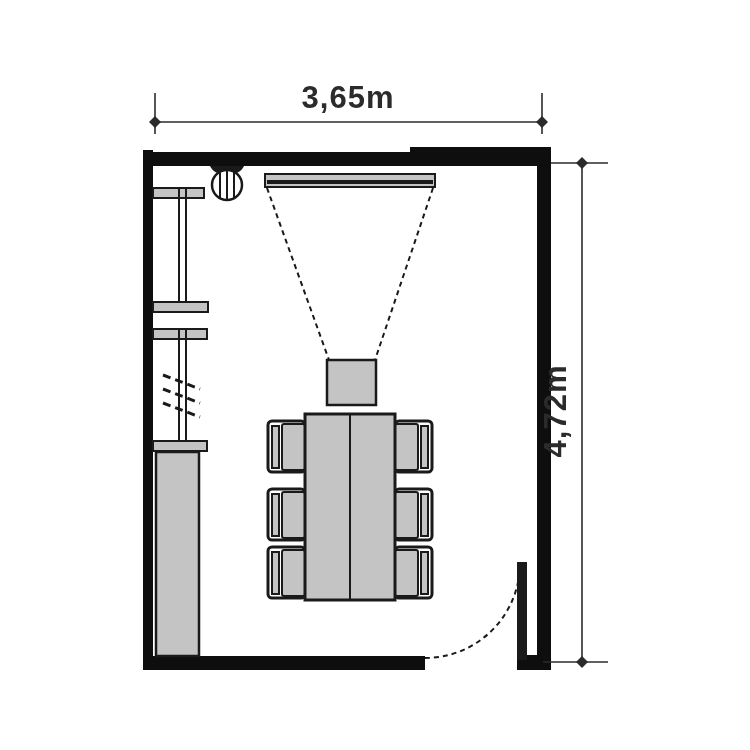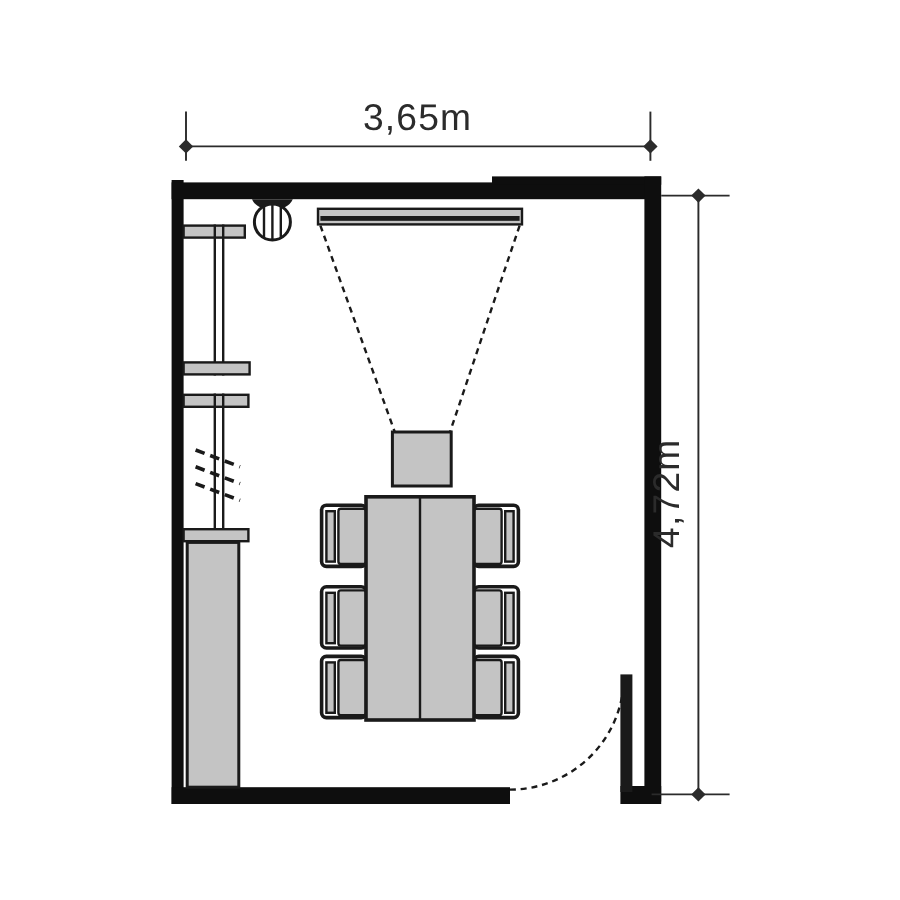--- a/index.html
+++ b/index.html
@@ -6,20 +6,21 @@
     --wall:#0e0e0e;
     --line:#1a1a1a;
     --furniture_fill:#c4c4c4;
     --background:#ffffff;
     --text:#2b2b2b;
   }
   html,body{margin:0;padding:0;background:var(--background);}
   .canvas{
     position:relative;width:750px;height:748px;background:var(--background);
     font-family:"Liberation Sans", sans-serif;
+    font-weight:bold;
   }
   svg{position:absolute;left:0;top:0;}
   .wall{fill:var(--wall);stroke:none;}
   .gray{fill:var(--furniture_fill);stroke:var(--line);stroke-width:2.5;}
   .gray-thin{fill:var(--furniture_fill);stroke:var(--line);stroke-width:2;}
   .whitebox{fill:#ffffff;stroke:var(--line);stroke-width:2.5;}
   .thin{stroke:var(--line);stroke-width:2;fill:none;}
   .thick{stroke:var(--line);stroke-width:3;fill:none;}
   .dash{stroke:var(--line);stroke-width:2;fill:none;stroke-dasharray:5 4;}
   .dimline{stroke:var(--text);stroke-width:1.6;fill:none;}

